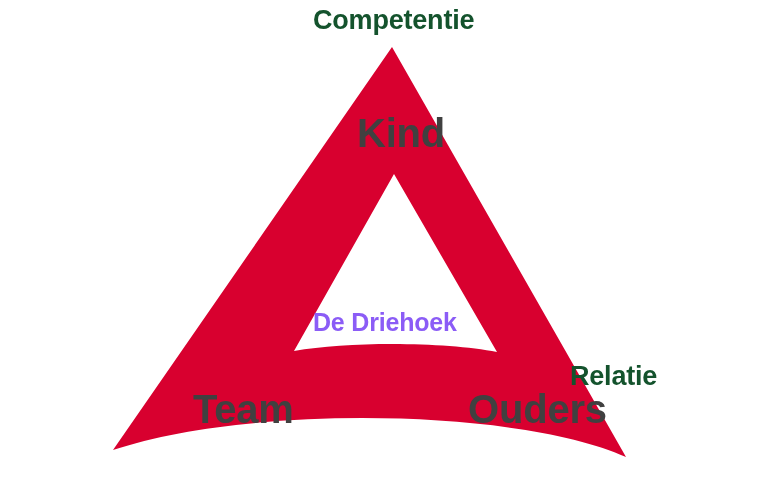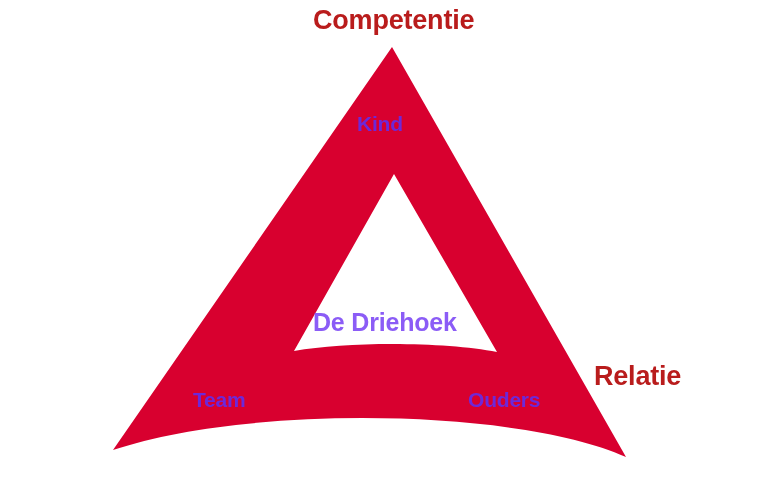--- a/index.html
+++ b/index.html
@@ -27,35 +27,35 @@
   }
   .label {
     position: absolute;
     white-space: nowrap;
     font-weight: bold;
     letter-spacing: -0.2px;
     line-height: 1;
     -webkit-font-smoothing: antialiased;
   }
   .label-outer {
-    color: #b91c1c;
+    color: #14532d;
     font-size: 27px;
   }
   .label-inner-white {
-    color: #6d28d9;
-    font-size: 21px;
+    color: #404040;
+    font-size: 40px;
   }
   .label-center {
     color: #8b5cf6;
     font-size: 25px;
   }
   
   #label-competentie { left: 313px; top: 7px; }
   #label-autonomie   { left: 36px;  top: 363px; }
-  #label-relatie     { left: 594px; top: 363px; }
+  #label-relatie     { left: 570px; top: 363px; }
   #label-kind        { left: 357px; top: 113px; }
   #label-team        { left: 193px; top: 389px; }
   #label-ouders      { left: 468px; top: 389px; }
   #label-driehoek    { left: 313px; top: 310px; }
 </style>
 </head>
 <body>
 
 <div id="stage">
 

